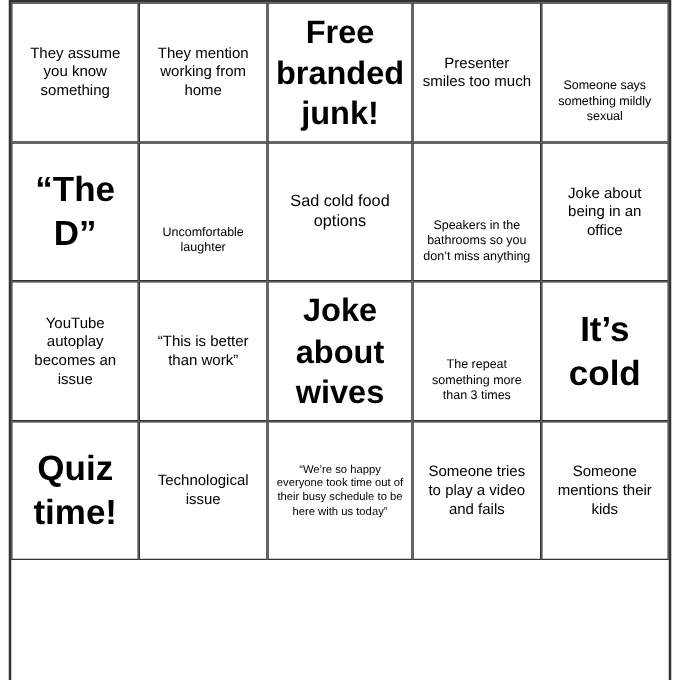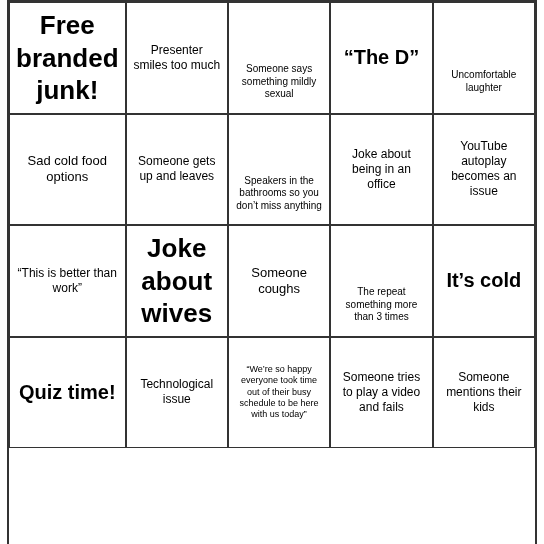--- a/index.html
+++ b/index.html
@@ -41,74 +41,74 @@
       font-size: 12px;
     }
     .size-medium {
       font-size: 13px;
     }
     .size-large {
       font-size: 26px;
       font-weight: bold;
     }
     .size-xlarge {
-      font-size: 20px;
+      font-size: 28px;
       font-weight: bold;
     }
     .size-small {
       font-size: 10px;
       margin-top: 48px;
     }
     .size-tiny {
       font-size: 9px;
     }
   </style>
 </head>
 <body>
 
 <div class="bingo-card">
   <div class="bingo-grid">
+  <div class="bingo-cell">
+        <span class="size-normal">They assume you know something</span>
+      </div>
+      <div class="bingo-cell">
+        <span class="size-normal">They mention working from home</span>
+      </div>
       <div class="bingo-cell">
         <span class="size-large">Free branded junk!</span>
       </div>
       <div class="bingo-cell">
         <span class="size-normal">Presenter smiles too much</span>
       </div>
       <div class="bingo-cell">
         <span class="size-small">Someone says something mildly sexual</span>
       </div>
       <div class="bingo-cell">
         <span class="size-xlarge">“The D”</span>
       </div>
       <div class="bingo-cell">
         <span class="size-small">Uncomfortable laughter</span>
       </div>
       <div class="bingo-cell">
         <span class="size-medium">Sad cold food options</span>
       </div>
       <div class="bingo-cell">
-        <span class="size-normal">Someone gets up and leaves</span>
-      </div>
-      <div class="bingo-cell">
         <span class="size-small">Speakers in the bathrooms so you don’t miss anything</span>
       </div>
       <div class="bingo-cell">
         <span class="size-normal">Joke about being in an office</span>
       </div>
       <div class="bingo-cell">
         <span class="size-normal">YouTube autoplay becomes an issue</span>
       </div>
       <div class="bingo-cell">
         <span class="size-normal">“This is better than work”</span>
       </div>
       <div class="bingo-cell">
         <span class="size-large">Joke about wives</span>
-      </div>
-      <div class="bingo-cell">
-        <span class="size-medium">Someone coughs</span>
       </div>
       <div class="bingo-cell">
         <span class="size-small">The repeat something more than 3 times</span>
       </div>
       <div class="bingo-cell">
         <span class="size-xlarge">It’s cold</span>
       </div>
       <div class="bingo-cell">
         <span class="size-xlarge">Quiz time!</span>
       </div>

